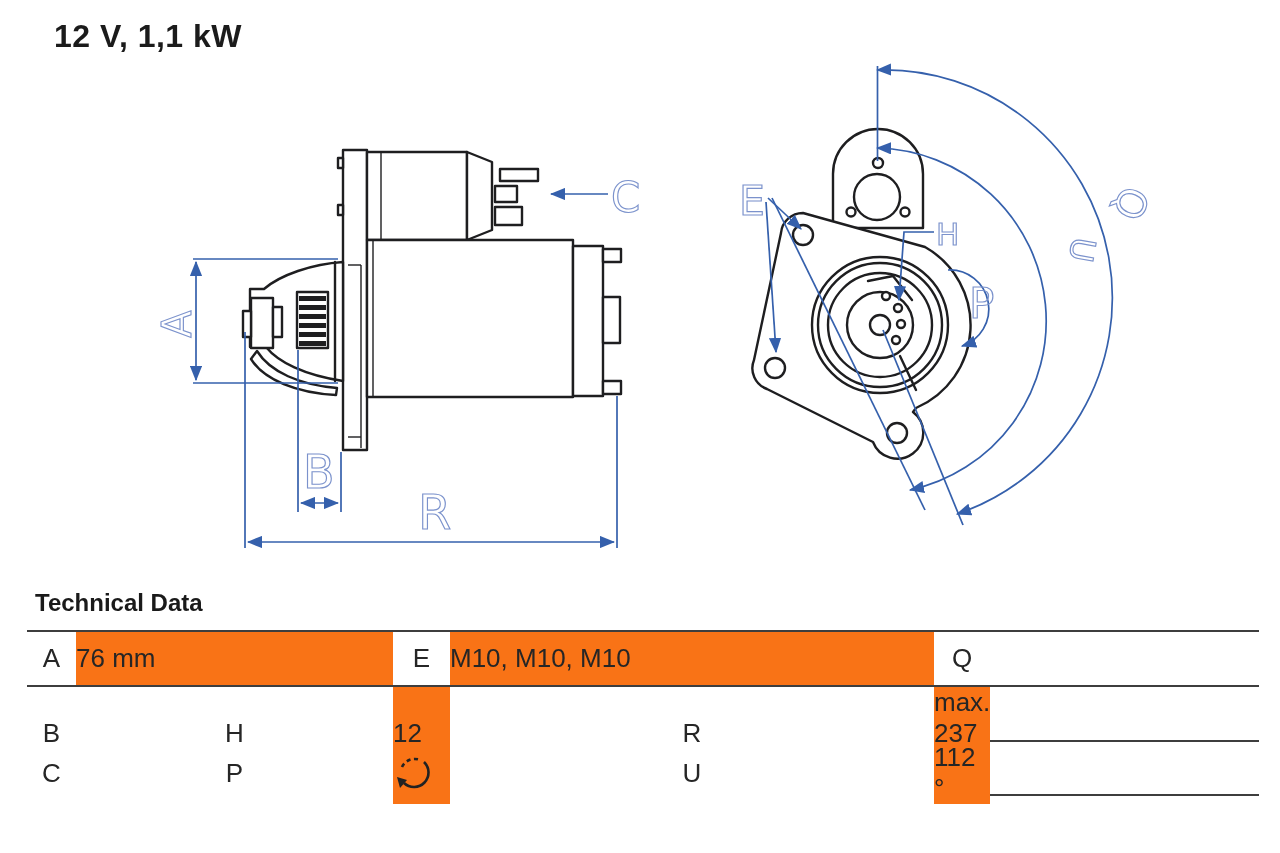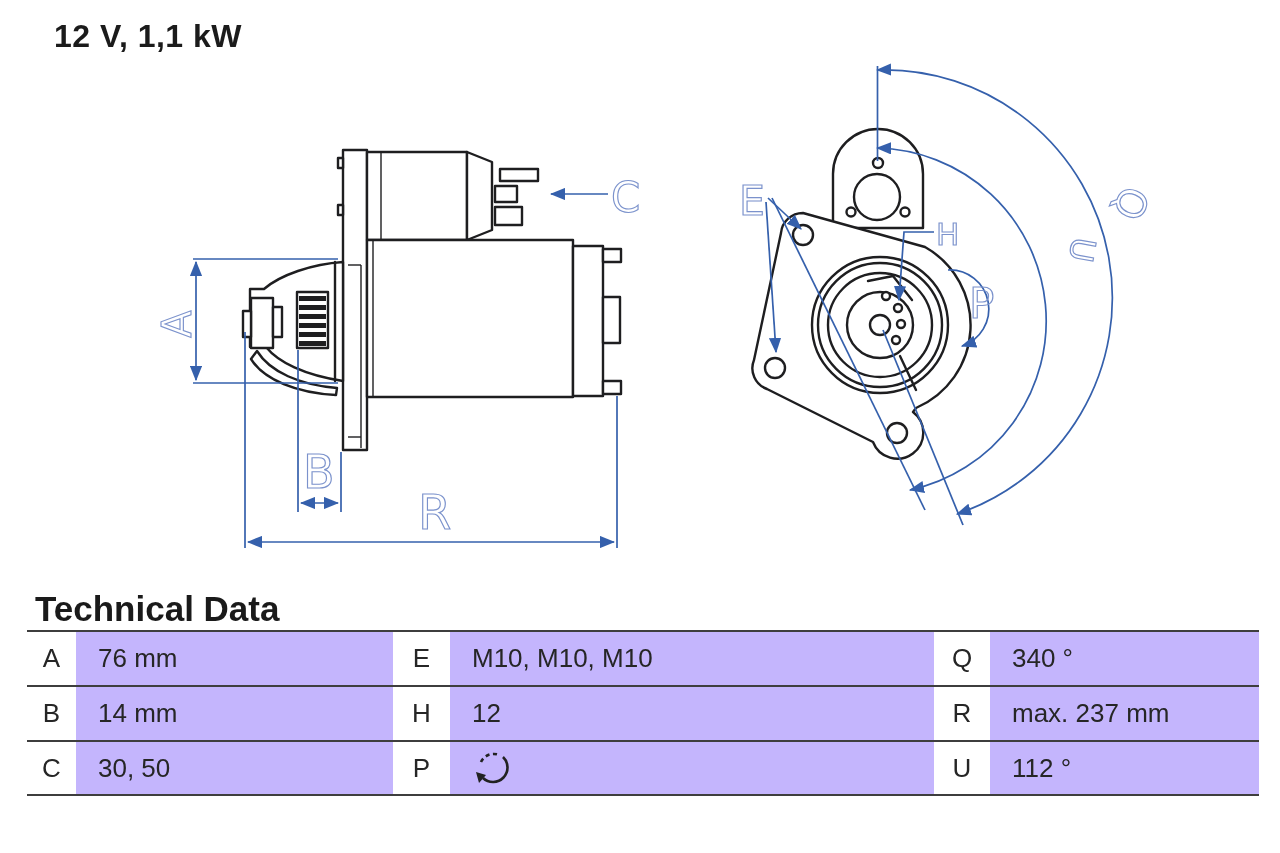--- a/index.html
+++ b/index.html
@@ -7,28 +7,28 @@
           font-family:"Liberation Sans", sans-serif;}
   .title{position:absolute;left:54px;top:18px;font-size:32px;font-weight:bold;color:#1b1b1b;
          letter-spacing:0.5px;}
   svg.drawing{position:absolute;left:0;top:0;}
   .blk{stroke:#1e1e20;stroke-width:2.4;fill:none;stroke-linejoin:round;stroke-linecap:round;}
   .blkf{stroke:#1e1e20;stroke-width:2.4;fill:#ffffff;stroke-linejoin:round;}
   .blkt{fill:#1e1e20;stroke:none;}
   .thin{stroke:#1e1e20;stroke-width:1.4;fill:none;}
   .dim{stroke:#3560ac;stroke-width:1.7;fill:none;}
   .cadlabel{fill:none;stroke:#7b92cc;stroke-width:1.15;font-family:"DejaVu Sans",sans-serif;}
-  .tech-heading{position:absolute;left:35px;top:589px;font-size:35px;font-weight:bold;color:#1a1a1a;}
+  .tech-heading{position:absolute;left:35px;top:589px;font-size:24px;font-weight:bold;color:#1a1a1a;}
   .ttable{position:absolute;left:27px;top:630px;width:1232px;}
   .tr{display:grid;grid-template-columns:49px 317px 57px 484px 56px 269px;
       height:55px;box-sizing:border-box;border-top:2px solid #3e3e3e;}
   .tr:last-child{height:56px;border-bottom:2px solid #3e3e3e;}
   .td{display:flex;align-items:center;font-size:26px;color:#262626;box-sizing:border-box;}
   .td.key{background:#ffffff;justify-content:center;}
-  .td.val{background:#c4b5fd;padding-left:22px;}
+  .td.val{background:#f97316;}
   .roticon{display:block;}
 </style>
 </head>
 <body>
 
 <div id="canvas">
 
   <div class="title">12 V, 1,1 kW</div>
 
   <svg class="drawing" width="1280" height="853" viewBox="0 0 1280 853">
@@ -168,33 +168,30 @@
 
   <div class="tech-heading">Technical Data</div>
 
   <div class="ttable">
     <div class="tr">
       <div class="td key">A</div>
       <div class="td val">76 mm</div>
       <div class="td key">E</div>
       <div class="td val">M10, M10, M10</div>
       <div class="td key">Q</div>
-      <div class="td val">340 °</div>
     </div>
     <div class="tr">
       <div class="td key">B</div>
-      <div class="td val">14 mm</div>
       <div class="td key">H</div>
       <div class="td val">12</div>
       <div class="td key">R</div>
       <div class="td val">max. 237 mm</div>
     </div>
     <div class="tr">
       <div class="td key">C</div>
-      <div class="td val">30, 50</div>
       <div class="td key">P</div>
       <div class="td val">
         <svg class="roticon" width="40" height="40" viewBox="0 0 40 40">
           <path d="M31,9 A14,14 0 0 1 11,30" fill="none" stroke="#222222" stroke-width="2.6"></path>
           <path d="M9,14 A14,14 0 0 1 27,7" fill="none" stroke="#222222" stroke-width="2.6" stroke-dasharray="4 3.5"></path>
           <polygon points="7,35 4,24 14,27" fill="#222222"></polygon>
         </svg>
       </div>
       <div class="td key">U</div>
       <div class="td val">112 °</div>

